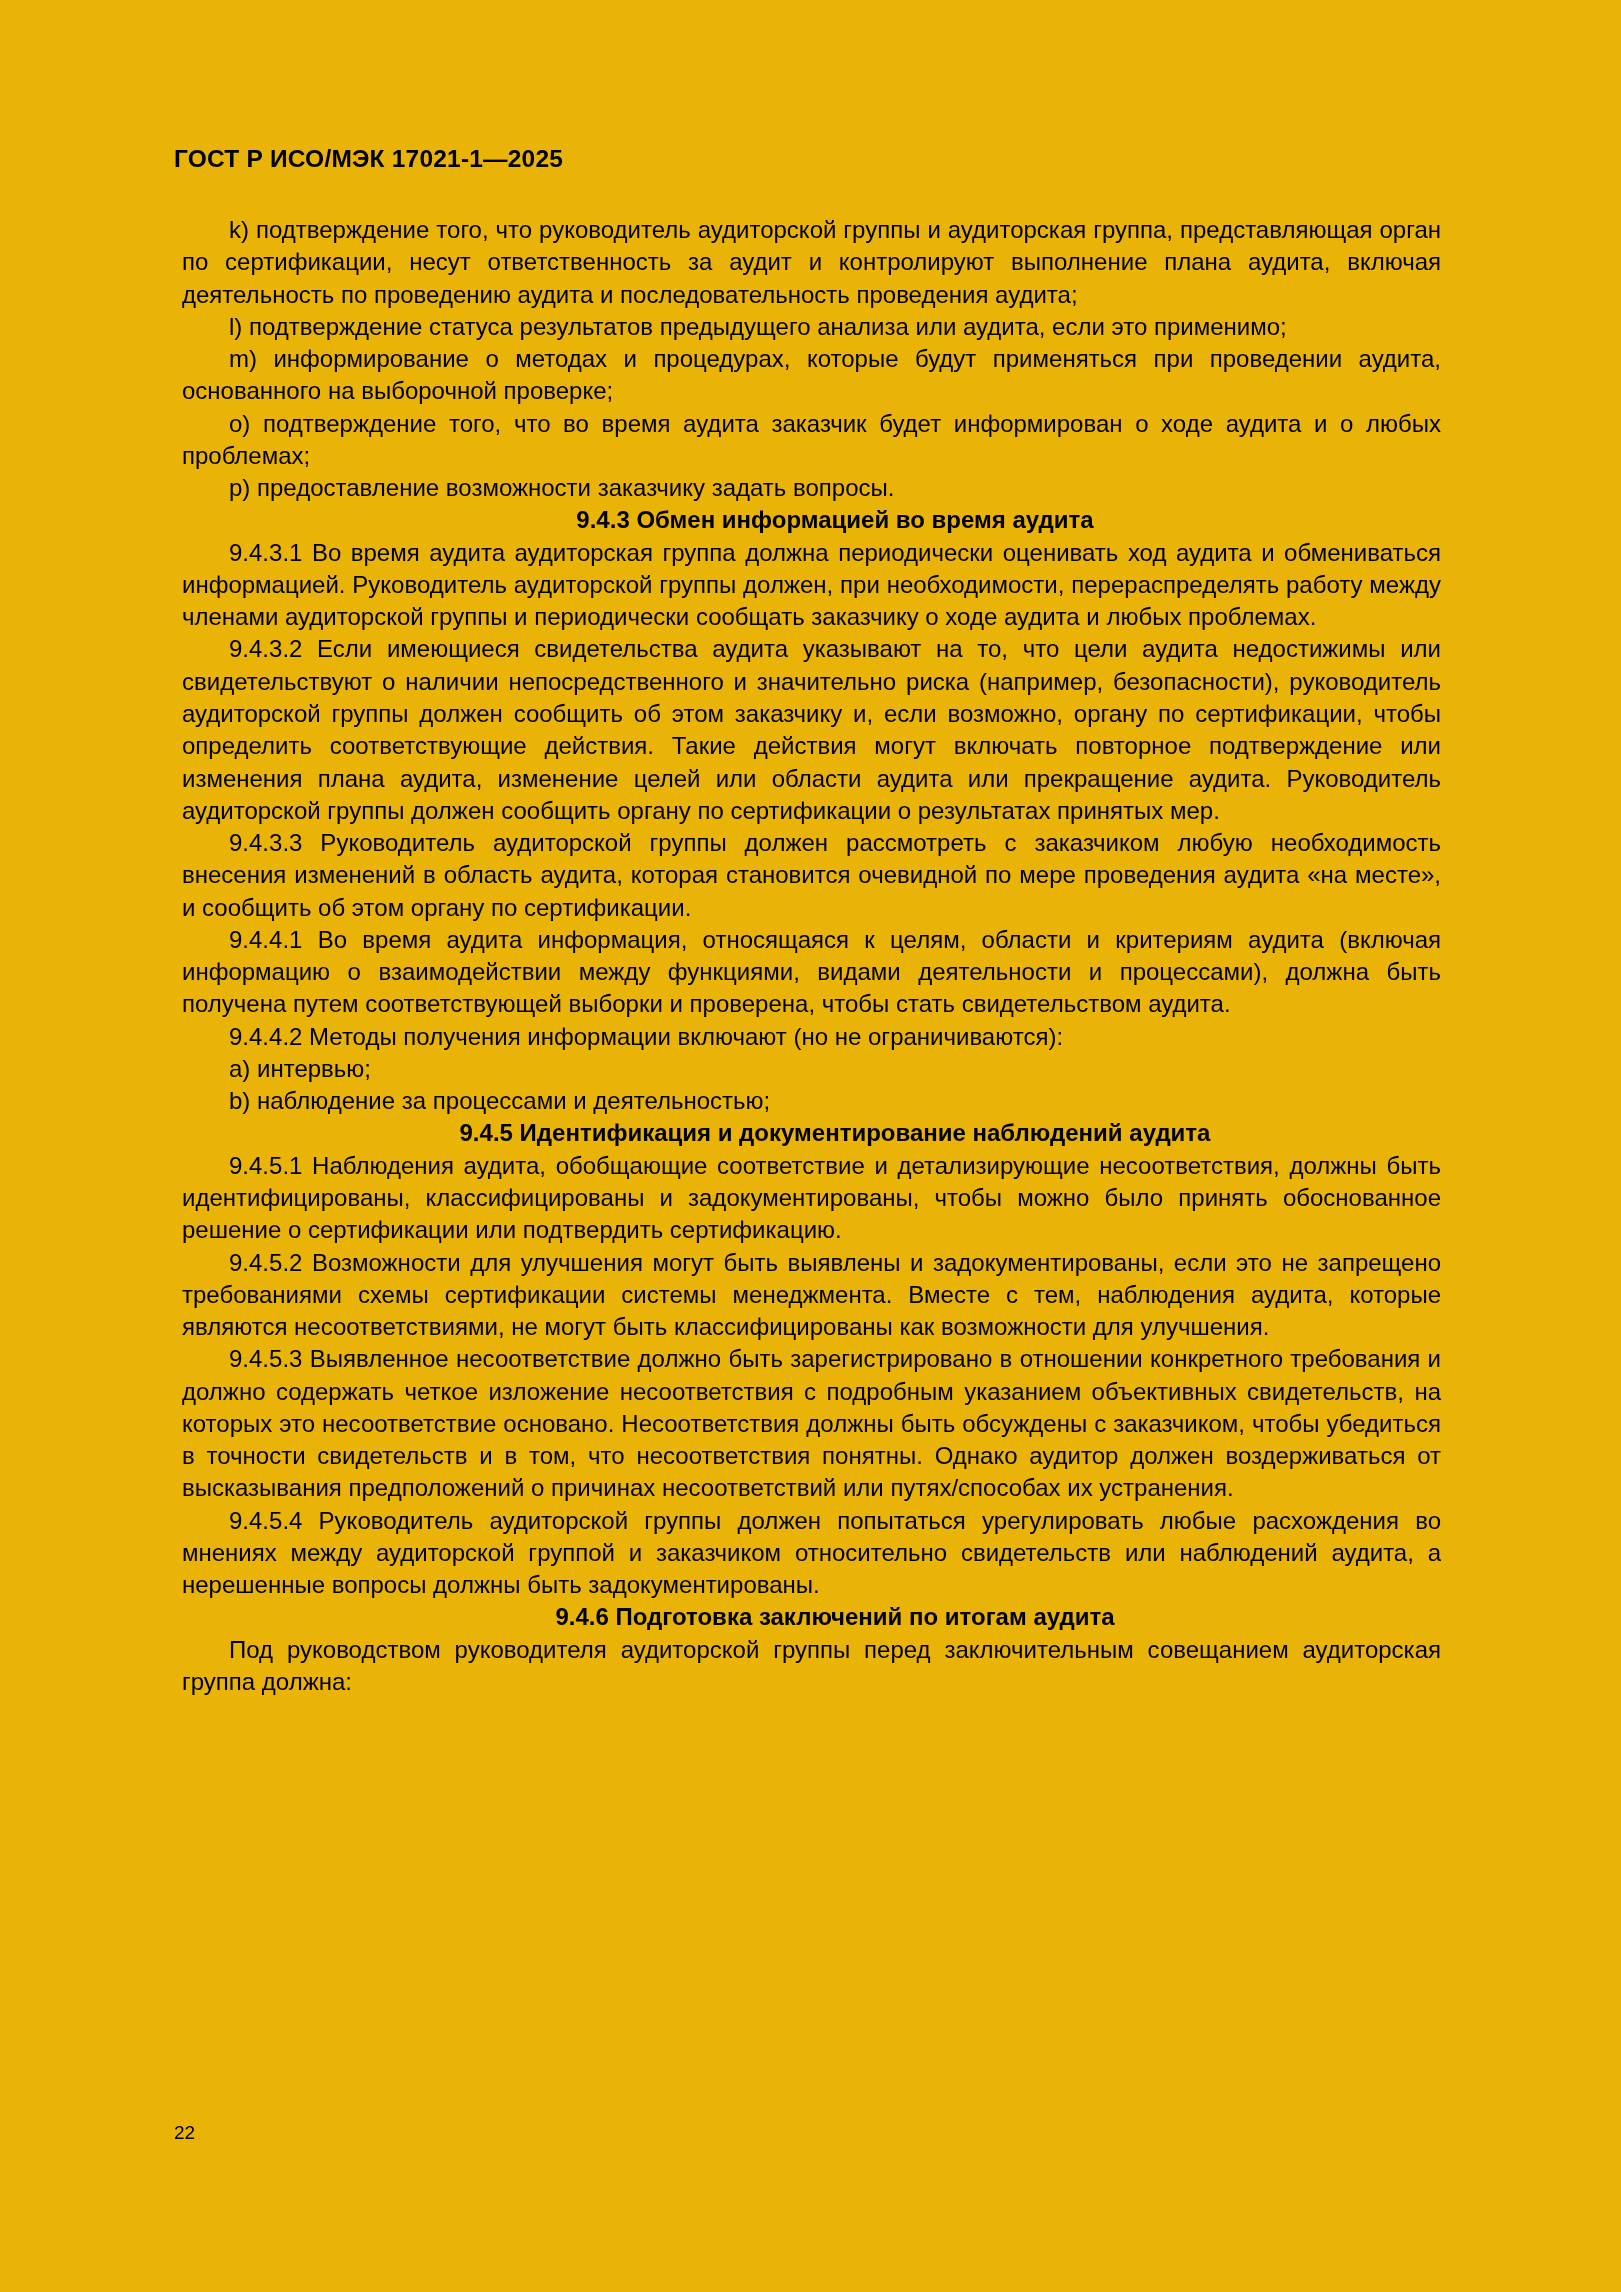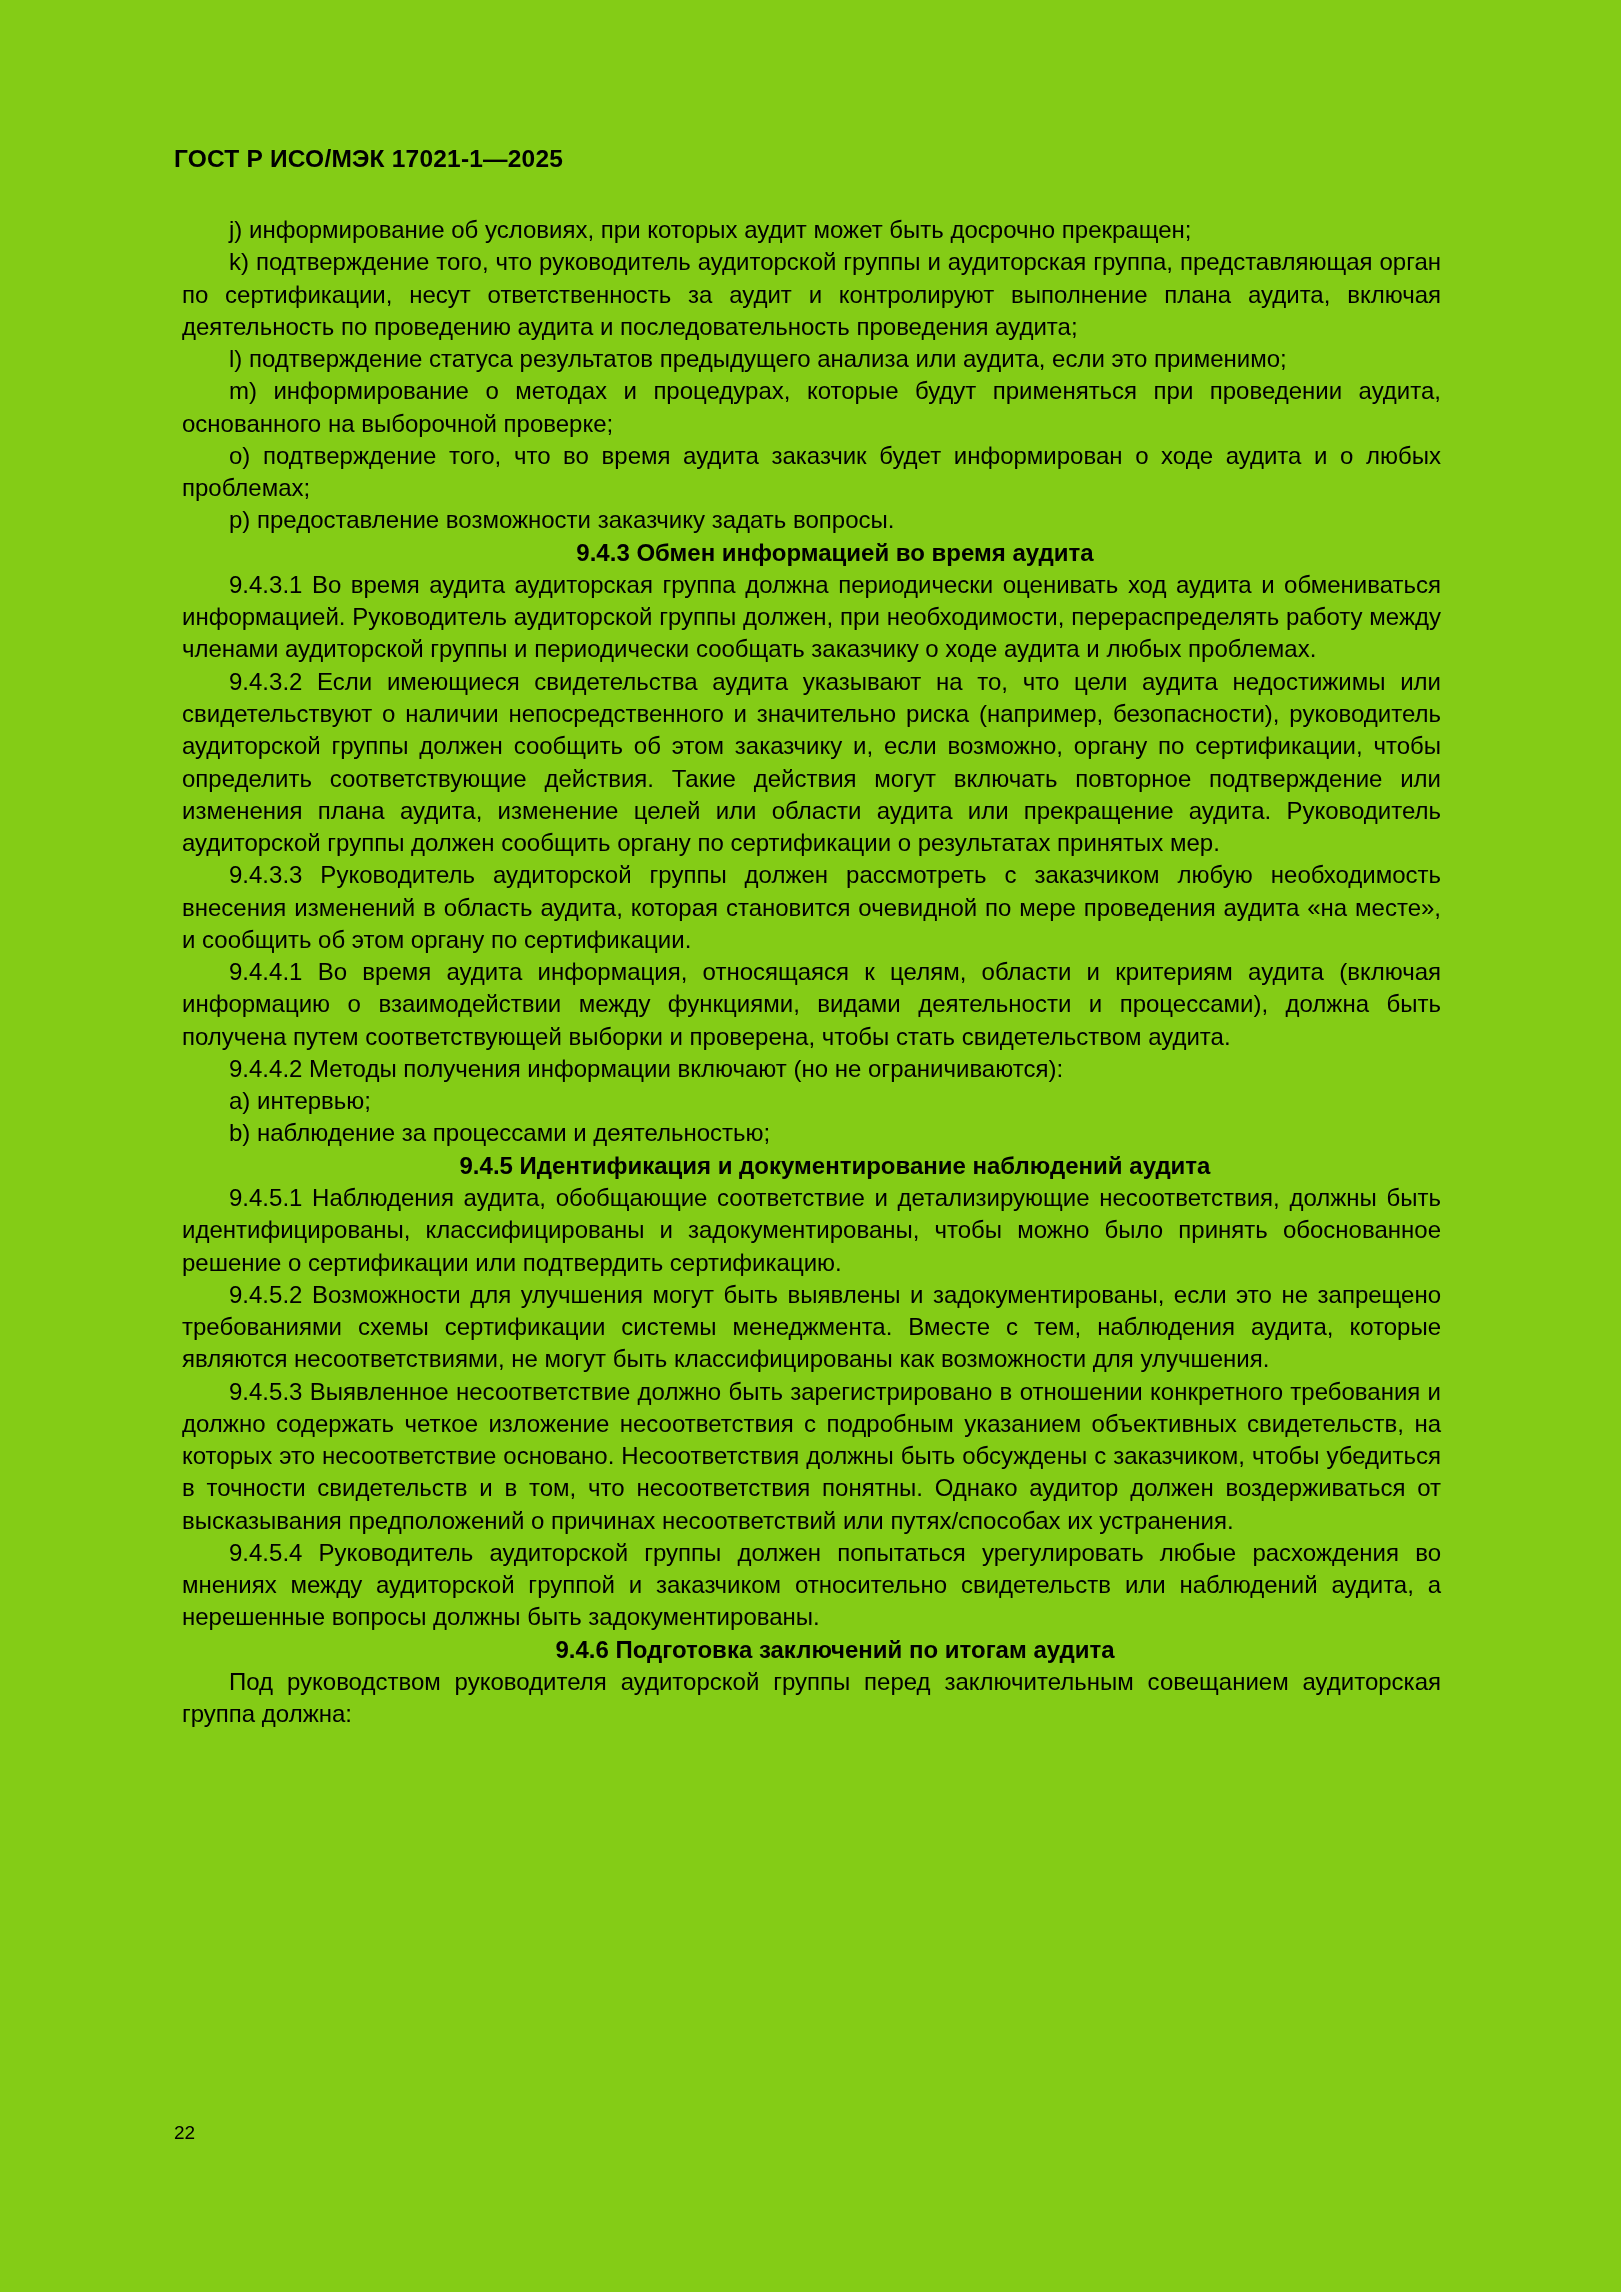--- a/index.html
+++ b/index.html
@@ -5,21 +5,21 @@
   html, body {
     margin: 0;
     padding: 0;
     background: #ffffff;
   }
   .page {
     position: relative;
     width: 1621px;
     height: 2293px;
     margin: 0 auto;
-    background: #84cc16;
+    background: #eab308;
     font-family: "Liberation Sans", sans-serif;
     color: #000000;
     box-sizing: border-box;
   }
   .header {
     position: absolute;
     top: 145px;
     left: 174px;
     font-size: 24.5px;
     font-weight: bold;
@@ -55,21 +55,20 @@
   }
 </style>
 </head>
 <body>
 
 <div class="page">
 
   <div class="header">ГОСТ Р ИСО/МЭК 17021-1—2025</div>
 
   <div class="content">
-      <p class="indent">j) информирование об условиях, при которых аудит может быть досрочно прекращен;</p>
       <p class="indent">k) подтверждение того, что руководитель аудиторской группы и аудиторская группа, представляющая орган по сертификации, несут ответственность за аудит и контролируют выполнение плана аудита, включая деятельность по проведению аудита и последовательность проведения аудита;</p>
       <p class="indent">l) подтверждение статуса результатов предыдущего анализа или аудита, если это применимо;</p>
       <p class="indent">m) информирование о методах и процедурах, которые будут применяться при проведении аудита, основанного на выборочной проверке;</p>
       <p class="indent">o) подтверждение того, что во время аудита заказчик будет информирован о ходе аудита и о любых проблемах;</p>
       <p class="indent">p) предоставление возможности заказчику задать вопросы.</p>
       <p class="heading">9.4.3 Обмен информацией во время аудита</p>
       <p class="indent">9.4.3.1 Во время аудита аудиторская группа должна периодически оценивать ход аудита и обмениваться информацией. Руководитель аудиторской группы должен, при необходимости, перераспределять работу между членами аудиторской группы и периодически сообщать заказчику о ходе аудита и любых проблемах.</p>
       <p class="indent">9.4.3.2 Если имеющиеся свидетельства аудита указывают на то, что цели аудита недостижимы или свидетельствуют о наличии непосредственного и значительно риска (например, безопасности), руководитель аудиторской группы должен сообщить об этом заказчику и, если возможно, органу по сертификации, чтобы определить соответствующие действия. Такие действия могут включать повторное подтверждение или изменения плана аудита, изменение целей или области аудита или прекращение аудита. Руководитель аудиторской группы должен сообщить органу по сертификации о результатах принятых мер.</p>
       <p class="indent">9.4.3.3 Руководитель аудиторской группы должен рассмотреть с заказчиком любую необходимость внесения изменений в область аудита, которая становится очевидной по мере проведения аудита «на месте», и сообщить об этом органу по сертификации.</p>
       <p class="indent">9.4.4.1 Во время аудита информация, относящаяся к целям, области и критериям аудита (включая информацию о взаимодействии между функциями, видами деятельности и процессами), должна быть получена путем соответствующей выборки и проверена, чтобы стать свидетельством аудита.</p>

